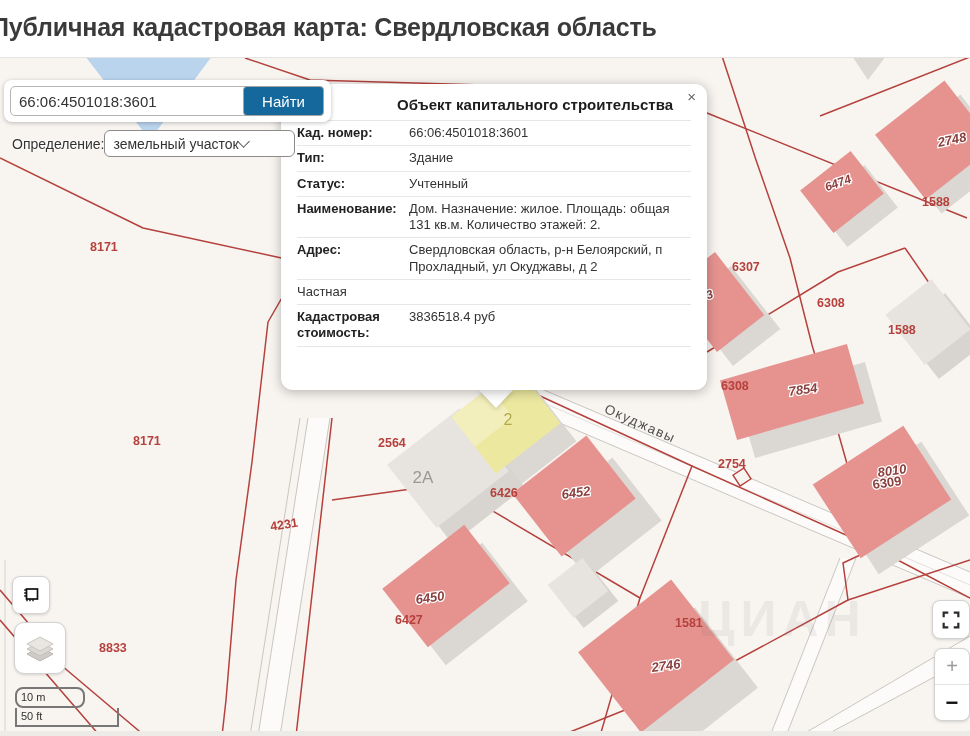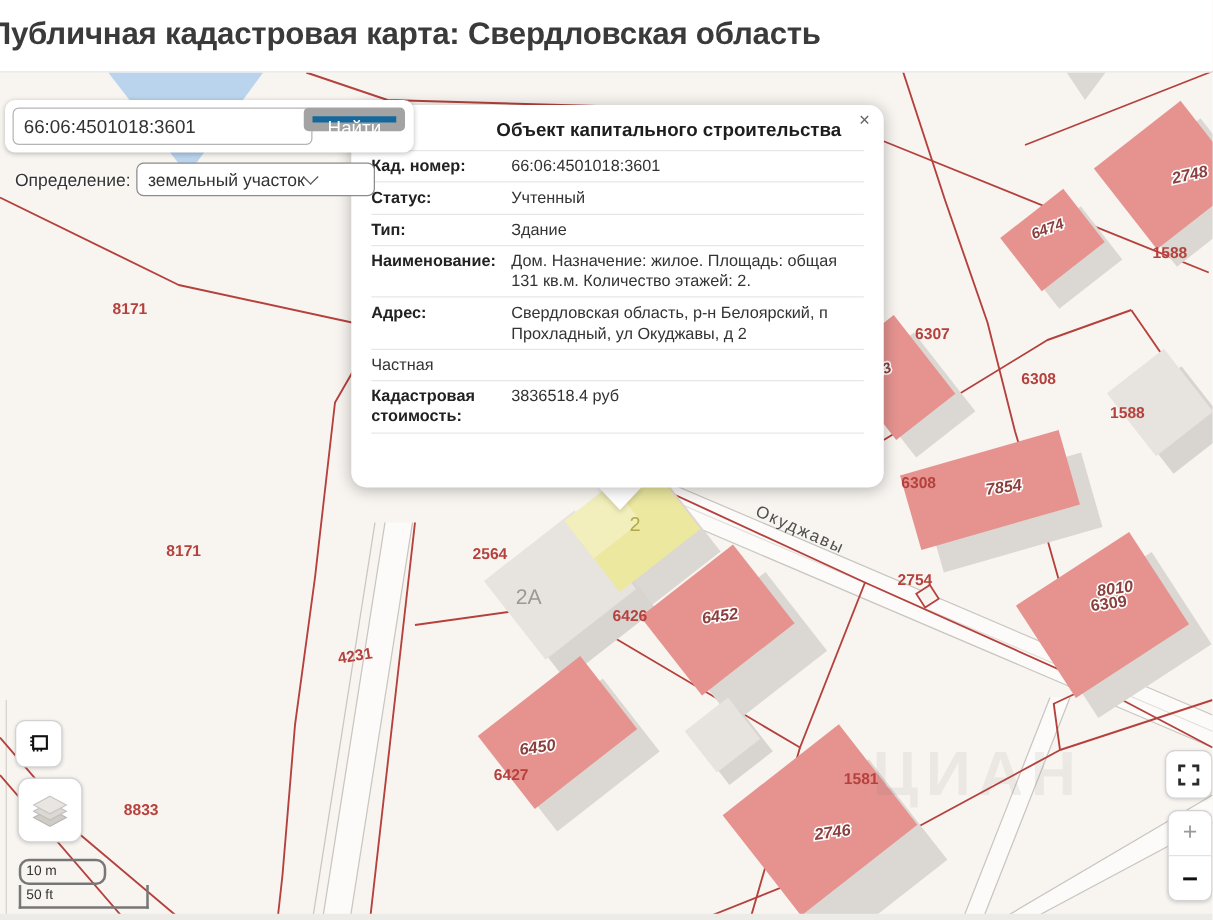--- a/index.html
+++ b/index.html
@@ -26,26 +26,26 @@
   .search-wrap{
     position:absolute;left:4px;top:80px;width:327px;height:42px;background:#ffffff;
     border-radius:8px;box-shadow:0 1px 4px rgba(0,0,0,.25);z-index:40;
   }
   .search-input{
     position:absolute;left:6px;top:6px;width:222px;height:28px;border:1px solid #b5b5b5;
     border-radius:5px;font-size:15px;color:#333;padding:0 8px;outline:none;
     font-family:"Liberation Sans",sans-serif;
   }
   .find-btn{
-    position:absolute;left:239px;top:6px;width:81px;height:19px;background:#15689c;
-    border:7px solid #a3a3a3;border-radius:4px;color:#ffffff;font-size:15px;
+    position:absolute;left:239px;top:6px;width:81px;height:30px;background:#15689c;
+    border:1px solid #a3a3a3;border-radius:4px;color:#ffffff;font-size:15px;
     cursor:pointer;font-family:"Liberation Sans",sans-serif;
   }
   .filter-row{position:absolute;left:12px;top:130px;z-index:40;display:flex;align-items:center;}
-  .filter-label{font-size:14px;color:#333;margin-right:5px;text-shadow:0 0 3px #fff,0 0 3px #fff;}
+  .filter-label{font-size:14px;color:#333;text-shadow:0 0 3px #fff,0 0 3px #fff;}
   .filter-select{
     display:flex;align-items:center;justify-content:flex-start;width:173px;height:25px;
     background:#fff;border:1px solid #8b8b8b;border-radius:6px;padding:0 8px;cursor:pointer;
   }
   .filter-select .val{font-size:14px;color:#333;}
   .chevron{
     width:8px;height:8px;border-right:1.6px solid #555;border-bottom:1.6px solid #555;
     transform:rotate(45deg);margin-top:-4px;
   }
   
@@ -228,26 +228,26 @@
 
 <div class="popup-tail"></div>
 <div class="popup">
   <span class="popup-close">×</span>
   <div class="popup-title">Объект капитального строительства</div>
   <div class="prow">
     <div class="lab">Кад. номер:</div>
     <div class="val">66:06:4501018:3601</div>
   </div>
   <div class="prow">
+    <div class="lab">Тип:</div>
+    <div class="val">Здание</div>
+  </div>
+  <div class="prow">
     <div class="lab">Статус:</div>
     <div class="val">Учтенный</div>
-  </div>
-  <div class="prow">
-    <div class="lab">Тип:</div>
-    <div class="val">Здание</div>
   </div>
   <div class="prow">
     <div class="lab">Наименование:</div>
     <div class="val">Дом. Назначение: жилое. Площадь: общая 131 кв.м. Количество этажей: 2.</div>
   </div>
   <div class="prow">
     <div class="lab">Адрес:</div>
     <div class="val">Свердловская область, р-н Белоярский, п Прохладный, ул Окуджавы, д 2</div>
   </div>
   <div class="prow">

